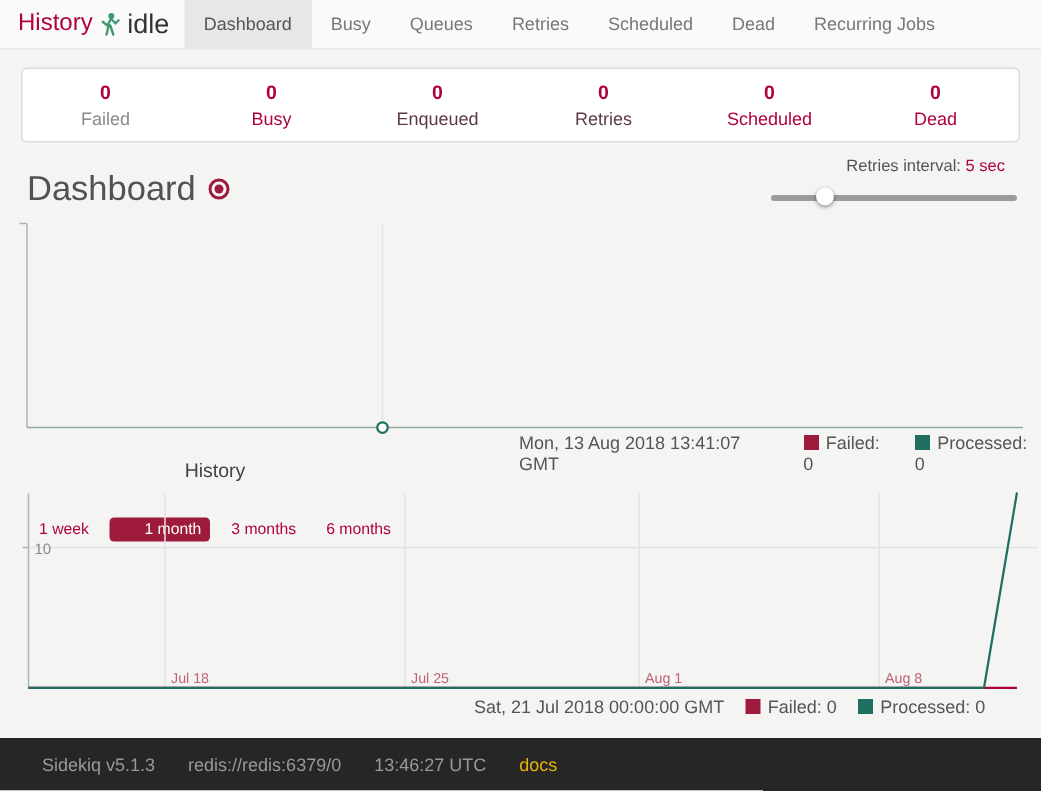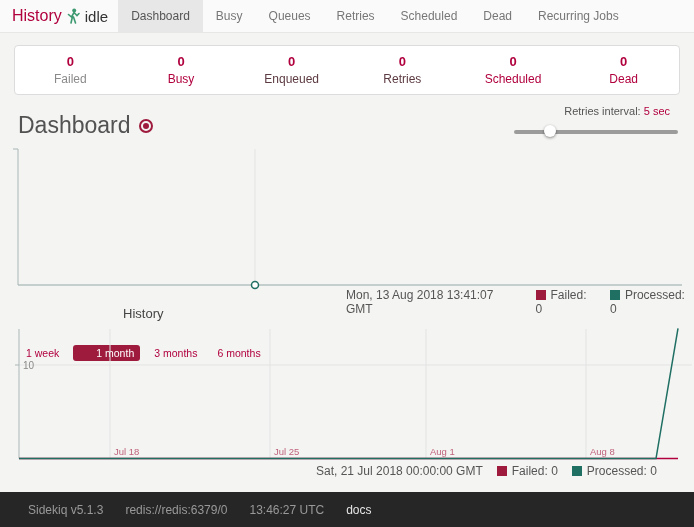--- a/index.html
+++ b/index.html
@@ -12,21 +12,21 @@
     color:#555;
   }
   
   .navbar {
     position:absolute; top:0; left:0; right:0; height:33px;
     background:#fafafa; border-bottom:1px solid #e7e7e7;
     display:flex; align-items:stretch;
   }
   .brand { display:flex; align-items:center; padding:0 10px 0 12px; gap:5px; }
   .brand-name { color:#b1003e; font-size:16px; }
-  .brand-status { color:#333; font-size:15px; }
+  .brand-status { color:#333; font-size:18px; }
   .nav-tabs { display:flex; align-items:stretch; }
   .nav-tab {
     display:flex; align-items:center; padding:0 13px;
     font-size:12px; color:#777; cursor:pointer; text-decoration:none;
   }
   .nav-tab.active { background:#e7e7e7; color:#555; }
   
   .stats {
     position:absolute; top:45px; left:14px; right:14px; height:50px;
     background:#fff; border:1px solid #dcdcdc; border-radius:4px;
@@ -64,21 +64,21 @@
   
   .history-header { position:absolute; top:306px; left:20px; display:flex; align-items:center; gap:24px;flex-direction:column; }
   .history-title { font-size:13px; color:#444; }
   .range-btns { display:flex; align-items:center; gap:8px; }
   .range-btn { font-size:10.5px; color:#b1003e; cursor:pointer; padding:2px 6px; border-radius:3px;
                background:transparent; border:none; font-family:Liberation Sans, sans-serif; }
   .range-btn.active { background:#9e1b3e; color:#fff;padding-left:23px; }
   
   .footer { position:absolute; bottom:0; left:0; right:0; height:35px; background:#262626;
             display:flex; align-items:center; gap:22px; padding-left:28px; font-size:12px; color:#999; }
-  .footer a { color:#e5e5e5; text-decoration:none; }
+  .footer a { color:#eab308; text-decoration:none; }
 </style>
 </head>
 <body>
 
 <div class="navbar">
   <div class="brand">
     <span class="brand-name">History</span>
     <span style="display:flex;">
       <svg width="13" height="16" viewBox="0 0 13 16">
         <circle cx="7.2" cy="2.6" r="2" fill="#3d9970"></circle>

